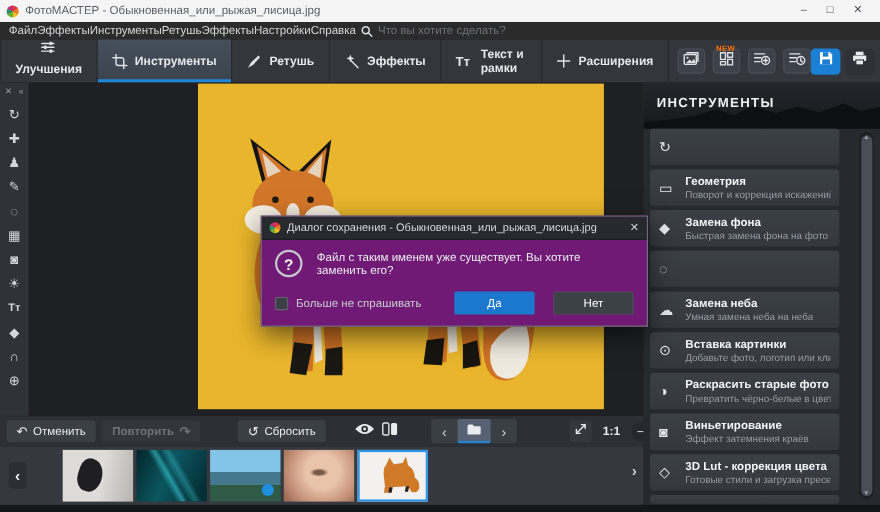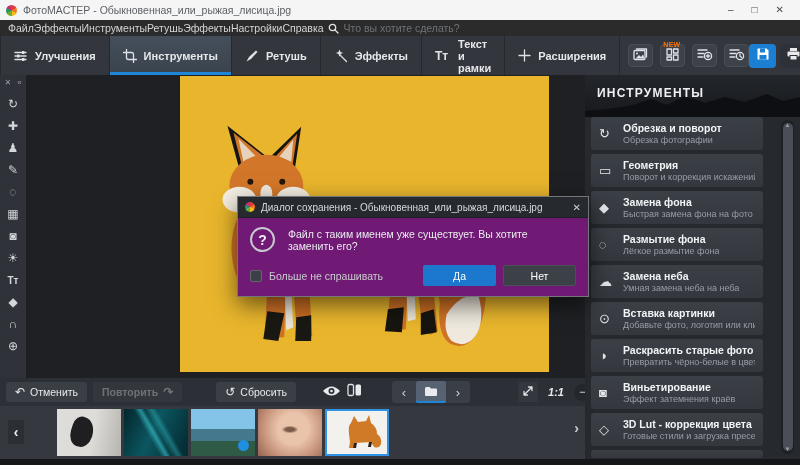--- a/index.html
+++ b/index.html
@@ -22,21 +22,21 @@
   .menu-item { font-size:10.5px; color:#d4d5d7; }
   .menu-search { display:flex; align-items:center; gap:5px; margin-left:4px; }
   .menu-search svg { display:block; }
   .menu-search-ph { font-size:10.5px; color:#6e7276; }
 
   
   .toolbar { position:absolute; top:36px; left:0; width:800px; height:39px; background:#33363c;
     display:flex; align-items:stretch; }
   .tab { display:flex; align-items:center; gap:7px; padding:0 13px; border-right:1px solid #26282c;
     color:#e6e8ea; font-size:11px; font-weight:bold; position:relative; }
-  .tab:first-child { border-left:1px solid #26282c; }
+  .tab:first-child { border-left:1px solid #26282c;flex-direction:column; }
   .tab.active { background:linear-gradient(#454f5b,#3a434d); box-shadow:inset 0 -3px 0 #1e86d8; }
   .tab .t-ico { display:flex; }
   .tb-iconbtns { display:flex; align-items:center; gap:7px; margin-left:8px; }
   .tb-icobtn { width:25px; height:23px; background:#3d4149; border:1px solid #4a4f57; border-radius:4px;
     display:flex; align-items:center; justify-content:center; position:relative; }
   .new-badge { position:absolute; top:-4px; left:2px; font-size:7px; font-weight:bold; color:#ff7300; letter-spacing:.3px; }
   .tb-right { margin-left:auto; display:flex; align-items:center; gap:4px; padding-right:5px; }
   .save-btn { width:27px; height:24px; background:#1b7fd4; border-radius:4px; display:flex; align-items:center; justify-content:center; }
   .print-btn { width:27px; height:24px; background:#2e3238; border-radius:4px; display:flex; align-items:center; justify-content:center; }
 
@@ -79,21 +79,21 @@
     font-size:10.5px; color:#e8eaec; }
   .bb-btn .g { font-size:12px; }
   .bb-btn.disabled { background:#33363c; color:#6f7378;font-weight:bold; }
   .bb-ico { display:flex; align-items:center; justify-content:center; width:24px; }
   .nav-group { display:flex; align-items:center; background:#3a3e45; border-radius:3px; height:22px; margin-left:24px; }
   .nav-ch { width:24px; text-align:center; color:#cfd3d7; font-size:13px; }
   .nav-folder { width:30px; height:22px; background:#566171; border-radius:2px; display:flex; align-items:center; justify-content:center;
     box-shadow:inset 0 -2px 0 #1e86d8; }
   .zoom-group { display:flex; align-items:center; gap:7px; margin-left:42px; }
   .zg-btn { width:20px; height:20px; background:#34383e; border-radius:3px; display:flex; align-items:center; justify-content:center; }
-  .zg-11 { font-size:11px; font-weight:bold; color:#e8eaec; padding:0 3px;font-style:italic; }
+  .zg-11 { font-size:11px; font-weight:bold; color:#e8eaec; padding:0 3px; }
   .zg-circle { width:17px; height:17px; border-radius:50%; background:#24272b; color:#d7dade; font-size:12px;
     display:flex; align-items:center; justify-content:center; line-height:1; }
   .zg-val { width:44px; height:19px; background:#24272b; border-radius:3px; color:#d7dade; font-size:10.5px;
     display:flex; align-items:center; justify-content:center; }
 
   
   .filmstrip { position:relative; height:53px; background:#35393f; }
   .fs-ch-left { position:absolute; left:8px; top:14px; width:16px; height:24px; background:#2b2e33; border-radius:3px;
     color:#eceef0; font-size:14px; font-weight:bold; display:flex; align-items:center; justify-content:center; }
   .fs-ch-right { position:absolute; right:6px; top:14px; color:#caccd0; font-size:14px; font-weight:bold; }
@@ -121,21 +121,21 @@
   .dlg-title { font-size:10px; color:#d6d9dc; }
   .dlg-close { margin-left:auto; font-size:10px; color:#d0d3d7; }
   .dlg-body { padding:9px 12px 10px 12px; }
   .dlg-msgrow { display:flex; align-items:center; gap:13px; }
   .q-circle { width:25px; height:25px; flex:none; border-radius:50%; border:2px solid #c6c9ce; color:#eef0f2;
     font-size:14px; font-weight:bold; display:flex; align-items:center; justify-content:center; }
   .dlg-msg { font-size:10.5px; color:#eaecee; }
   .dlg-bottom { display:flex; align-items:center; margin-top:13px; }
   .chk { width:12px; height:12px; background:#3c4046; border:1px solid #63676d; border-radius:2px; margin-right:7px; flex:none; }
   .chk-label { font-size:10.5px; color:#c8cbcf; }
-  .dlg-btns { margin-left:auto; display:flex; gap:7px;align-items:center; }
+  .dlg-btns { margin-left:auto; display:flex; gap:17px;align-items:center; }
   .dlg-btn { width:73px; height:21px; border-radius:2px; font-size:10.5px; color:#fff;
     display:flex; align-items:center; justify-content:center; }
   .dlg-btn.yes { background:#1b78cd; }
   .dlg-btn.no { background:#3c4047; border:1px solid #4b4f56; }
 
   svg .st { stroke:#dfe2e6; stroke-width:1.3; fill:none; stroke-linecap:round; stroke-linejoin:round; }
 </style>
 </head>
 <body>
 
@@ -415,45 +415,37 @@
     <div class="right-panel">
       <div class="rp-header">
         <svg width="215" height="26" viewBox="0 0 215 26">
           <path d="M0 26 L0 20 Q28 18 48 14 L66 8 L82 14 L100 5 L120 12 L140 6 L160 11 L182 3 L198 10 L215 6 L215 26 Z" fill="#0d0f12"></path>
         </svg>
         <span class="rp-title">ИНСТРУМЕНТЫ</span>
       </div>
       <div class="rp-list">
         <div class="tool-item">
           <span class="ti-icon">↻</span>
-          <div class="ti-text">
-            <div class="ti-title">Обрезка и поворот</div>
-            <div class="ti-sub">Обрезка фотографии</div>
-          </div>
         </div>
         <div class="tool-item">
           <span class="ti-icon">▭</span>
           <div class="ti-text">
             <div class="ti-title">Геометрия</div>
             <div class="ti-sub">Поворот и коррекция искажений</div>
           </div>
         </div>
         <div class="tool-item">
           <span class="ti-icon">◆</span>
           <div class="ti-text">
             <div class="ti-title">Замена фона</div>
             <div class="ti-sub">Быстрая замена фона на фото</div>
           </div>
         </div>
         <div class="tool-item">
           <span class="ti-icon">◌</span>
-          <div class="ti-text">
-            <div class="ti-title">Размытие фона</div>
-            <div class="ti-sub">Лёгкое размытие фона</div>
-          </div>
         </div>
         <div class="tool-item">
           <span class="ti-icon">☁</span>
           <div class="ti-text">
             <div class="ti-title">Замена неба</div>
             <div class="ti-sub">Умная замена неба на неба</div>
           </div>
         </div>
         <div class="tool-item">
           <span class="ti-icon">⊙</span>

